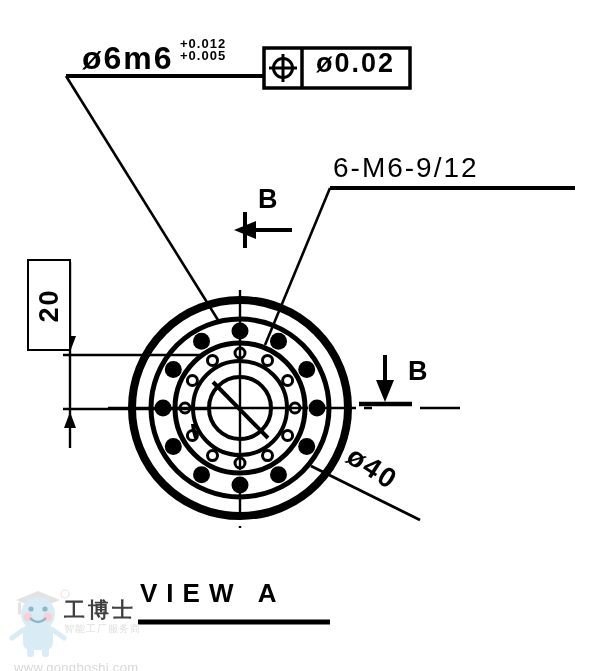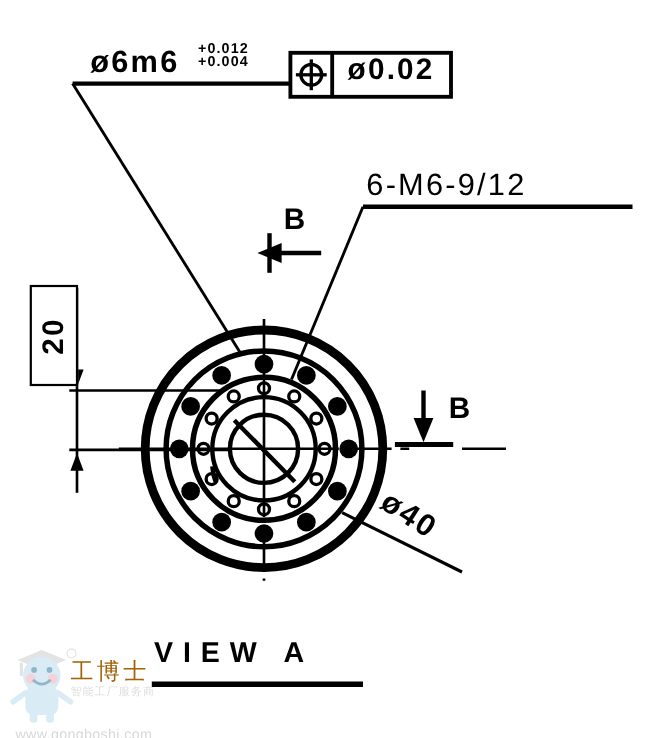--- a/index.html
+++ b/index.html
@@ -10,21 +10,21 @@
     color:#000000;
     overflow:hidden;
     position:relative;
   }
   #sheet{position:absolute;left:0;top:0;width:600px;height:671px;}
   #svgroot{position:absolute;left:0;top:0;}
 
   
   .txt{position:absolute;white-space:nowrap;font-family:"Liberation Sans", sans-serif;color:#000;}
 
-  #dim-shaft-main{left:82px;top:40px;font-size:28px;font-weight:bold;letter-spacing:2px;}
+  #dim-shaft-main{left:82px;top:40px;font-size:32px;font-weight:bold;letter-spacing:2px;}
   #dim-shaft-tolbox{left:180px;top:38px;line-height:12px;}
   #dim-shaft-tolbox .tol{font-size:13px;font-weight:bold;letter-spacing:1px;display:block;}
 
   #fcf-value{left:316px;top:48px;font-size:27px;font-weight:bold;letter-spacing:2px;}
 
   #thread-note{left:333px;top:152px;font-size:28px;font-weight:normal;letter-spacing:2px;}
 
   #dim20-box{position:absolute;left:27px;top:259px;width:40px;height:88px;border:2px solid #000;background:#fff;}
   #dim20-text{position:absolute;left:0;top:0;width:40px;height:88px;display:flex;align-items:center;justify-content:center;}
   #dim20-text span{font-size:27px;font-weight:bold;letter-spacing:2px;
@@ -33,21 +33,21 @@
   #sec-b-top{left:258px;top:184px;font-size:27px;font-weight:bold;}
   #sec-b-right{left:408px;top:356px;font-size:27px;font-weight:bold;}
 
   #dim-bore{left:358px;top:440px;font-size:28px;font-weight:bold;letter-spacing:2px;
       transform:rotate(33deg);transform-origin:left top;}
 
   #view-title{left:140px;top:578px;font-size:26px;font-weight:bold;letter-spacing:9px;}
 
   
   #watermark{position:absolute;left:6px;top:580px;width:150px;height:86px;opacity:1;}
-  #wm-cn{position:absolute;left:58px;top:16px;font-size:21px;font-weight:normal;color:#a16207;letter-spacing:3px;}
+  #wm-cn{position:absolute;left:58px;top:16px;font-size:21px;font-weight:bold;color:#404040;letter-spacing:3px;}
   #wm-sub{position:absolute;left:58px;top:42px;font-size:10px;color:#dedede;letter-spacing:1px;text-align:right;}
   #wm-url{position:absolute;left:8px;top:60px;font-size:13px;color:#d8d8d8;letter-spacing:0.3px;margin-top:20px;}
 </style>
 </head>
 <body>
 
 <div id="sheet">
 
   <svg id="svgroot" width="600" height="671" viewBox="0 0 600 671">
 
@@ -148,21 +148,21 @@
       <line x1="311" y1="466" x2="420" y2="520" stroke="#000" stroke-width="2.8"></line>
     </g>
 
     <line x1="138" y1="622" x2="330" y2="622" stroke="#000" stroke-width="5"></line>
   </svg>
 
   <div class="txt" id="dim-shaft-main">ø6m6</div>
 
   <div class="txt" id="dim-shaft-tolbox">
     <span class="tol">+0.012</span>
-    <span class="tol">+0.004</span>
+    <span class="tol">+0.005</span>
   </div>
 
   <div class="txt" id="fcf-value">ø0.02</div>
 
   <div class="txt" id="thread-note">6-M6-9/12</div>
 
   <div id="dim20-box">
     <div id="dim20-text">
       <span>20</span>
     </div>

